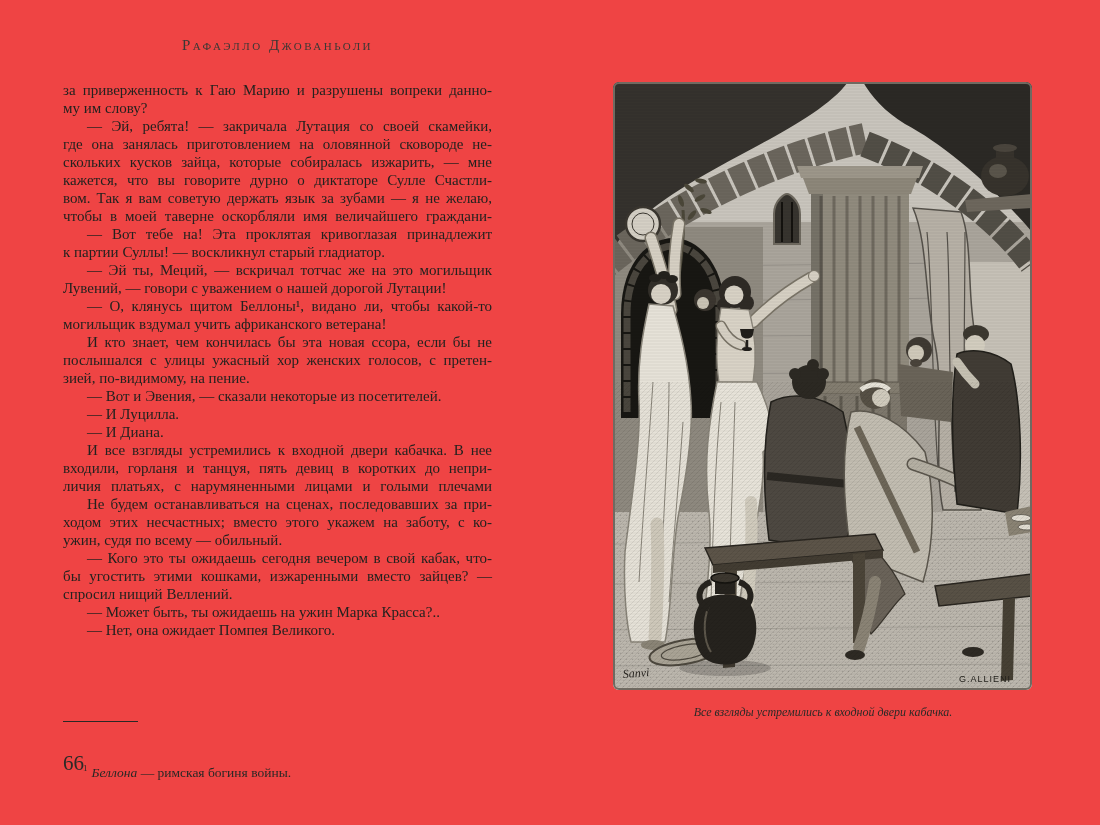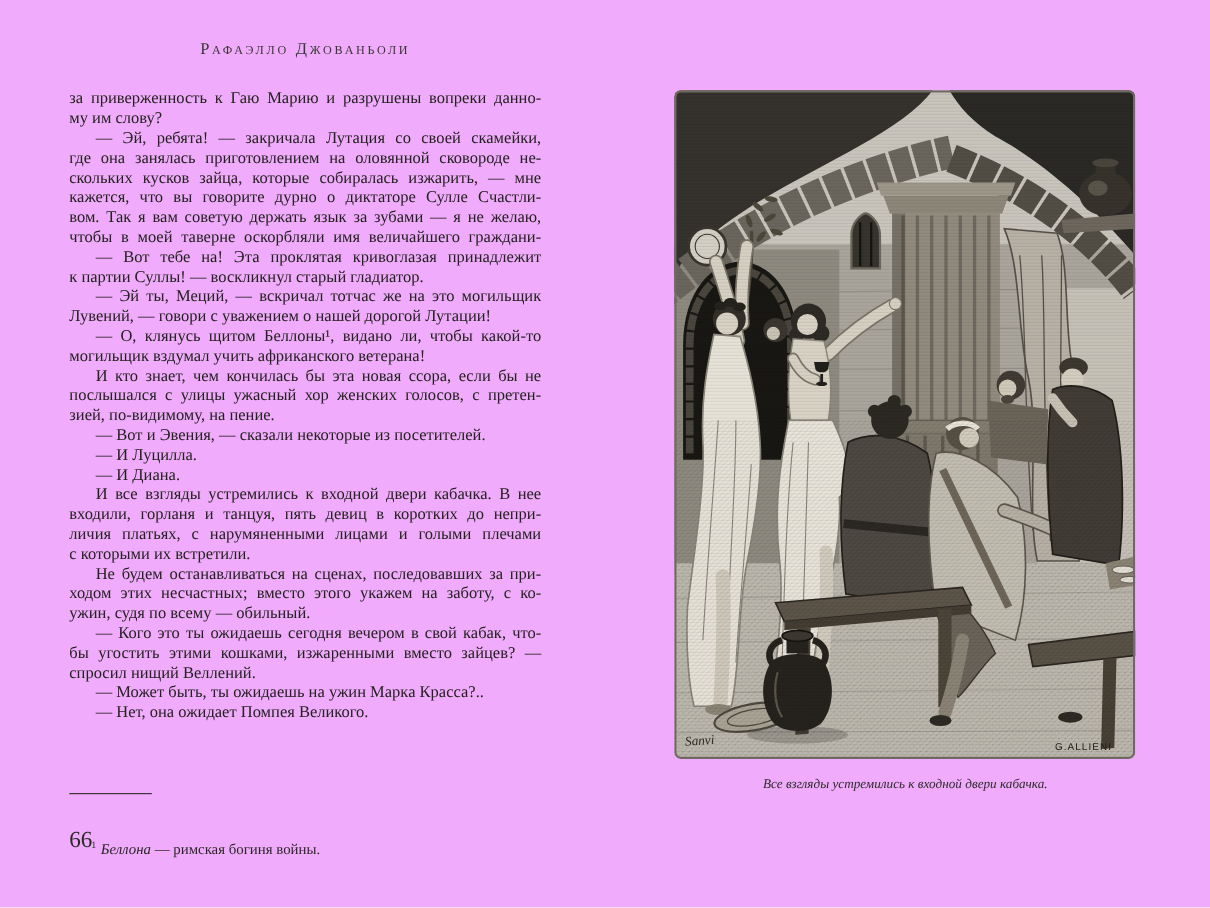--- a/index.html
+++ b/index.html
@@ -1,16 +1,16 @@
 <!DOCTYPE html>
 <html><head>
 <meta charset="utf-8">
 <style>
   html,body{margin:0;padding:0;width:1100px;height:825px;background:#ffffff;overflow:hidden;}
-  .spread{position:relative;width:1100px;height:825px;background:#f0abfc;
+  .spread{position:relative;width:1100px;height:825px;background:#ef4444;
           font-family:"Liberation Serif","DejaVu Serif",serif;color:#24221f;}
   
   .running-head{position:absolute;left:63px;top:37px;width:429px;text-align:center;
     font-variant:small-caps;letter-spacing:2.5px;font-size:15px;color:#3a3835;}
   .body-text{position:absolute;left:63px;top:81px;width:429px;font-size:15px;}
   .line{height:18px;line-height:18px;white-space:nowrap;text-align:justify;text-align-last:justify;}
   .line.last{text-align-last:left;}
   .line.indent{padding-left:24px;}
   .footnote-rule{position:absolute;left:63px;top:721px;width:75px;height:0;border-top:1.2px solid #2a2825;}
   .footnote{position:absolute;left:63px;top:760px;width:429px;font-size:13.5px;line-height:17px;
@@ -48,21 +48,20 @@
       <div class="line last">могильщик вздумал учить африканского ветерана!</div>
       <div class="line indent">И кто знает, чем кончилась бы эта новая ссора, если бы не</div>
       <div class="line">послышался с улицы ужасный хор женских голосов, с претен-</div>
       <div class="line last">зией, по-видимому, на пение.</div>
       <div class="line indent last">— Вот и Эвения, — сказали некоторые из посетителей.</div>
       <div class="line indent last">— И Луцилла.</div>
       <div class="line indent last">— И Диана.</div>
       <div class="line indent">И все взгляды устремились к входной двери кабачка. В нее</div>
       <div class="line">входили, горланя и танцуя, пять девиц в коротких до непри-</div>
       <div class="line">личия платьях, с нарумяненными лицами и голыми плечами</div>
-      <div class="line last">с которыми их встретили.</div>
       <div class="line indent">Не будем останавливаться на сценах, последовавших за при-</div>
       <div class="line">ходом этих несчастных; вместо этого укажем на заботу, с ко-</div>
       <div class="line last">ужин, судя по всему — обильный.</div>
       <div class="line indent">— Кого это ты ожидаешь сегодня вечером в свой кабак, что-</div>
       <div class="line">бы угостить этими кошками, изжаренными вместо зайцев? —</div>
       <div class="line last">спросил нищий Веллений.</div>
       <div class="line indent last">— Может быть, ты ожидаешь на ужин Марка Красса?..</div>
       <div class="line indent last">— Нет, она ожидает Помпея Великого.</div>
     </div>
 

